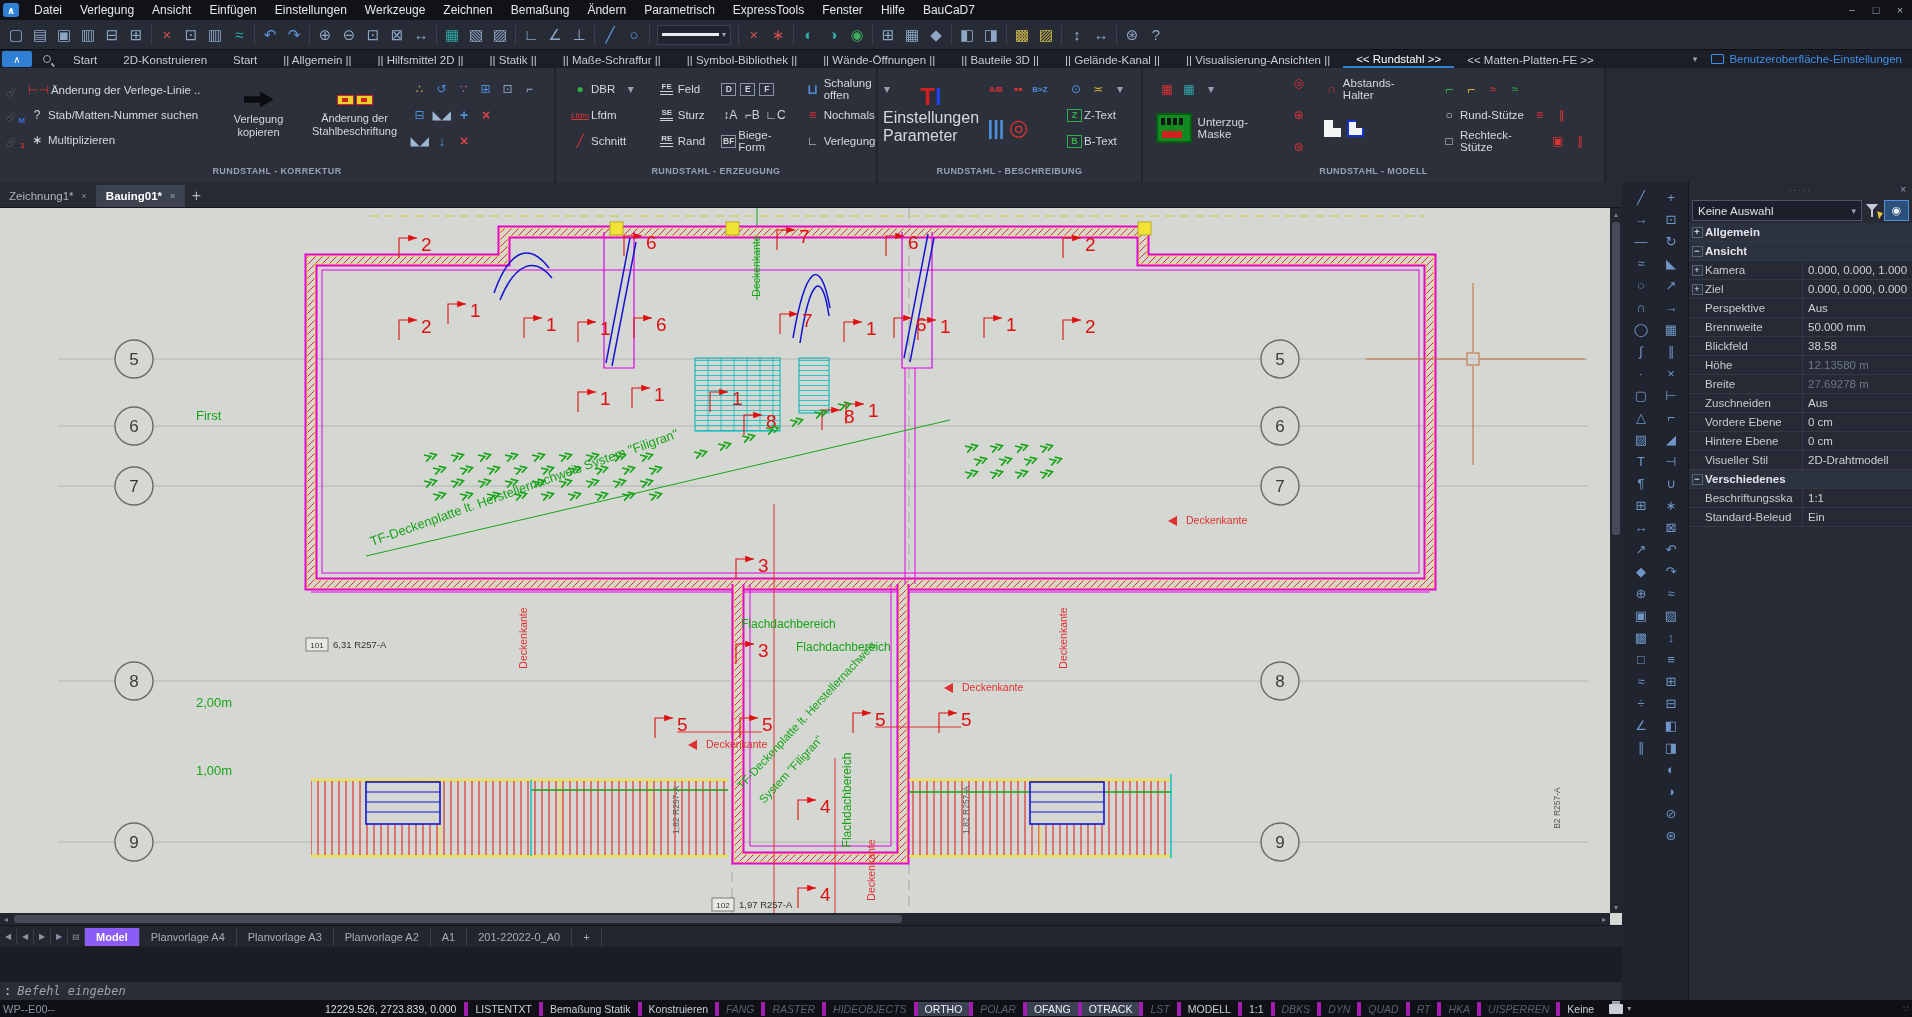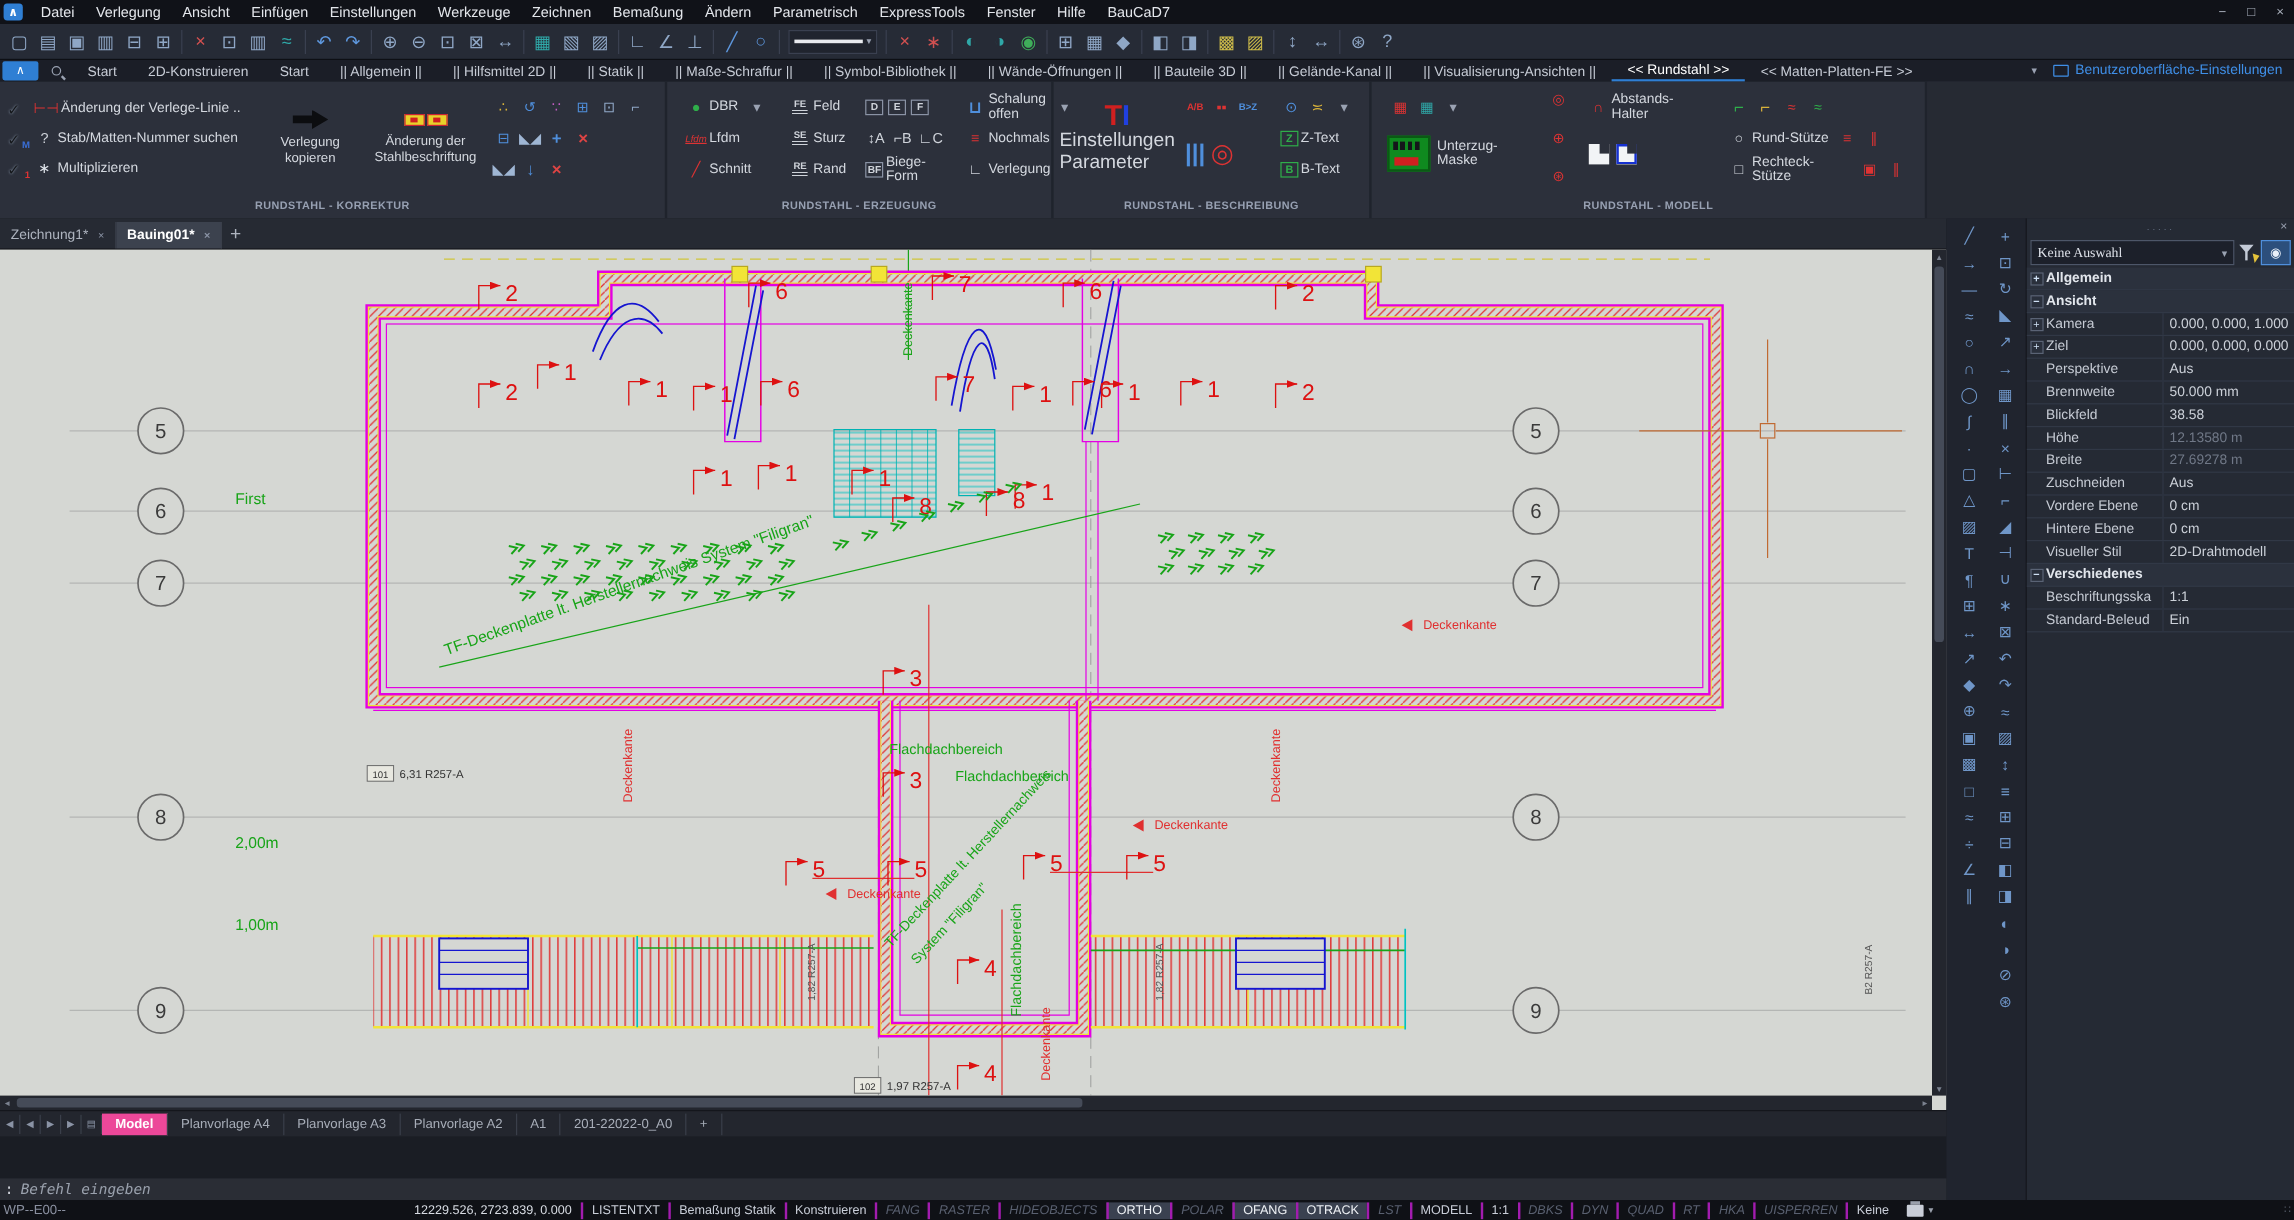--- a/index.html
+++ b/index.html
@@ -122,21 +122,21 @@
   
   #rightzone{left:1622px;top:182px;width:290px;height:818px;background:#20242e;}
   .sidecol{position:absolute;top:4px;width:26px;display:flex;flex-direction:column;align-items:center;}
   #sidecol1{left:6px;} #sidecol2{left:36px;}
   .sic{width:24px;height:22px;display:flex;align-items:center;justify-content:center;font-size:13px;border-radius:2px;}
 
   
   #props{position:absolute;left:66px;top:0;width:224px;height:818px;background:#252a34;border-left:1px solid #14161c;}
   .pgrip{height:16px;display:flex;align-items:center;justify-content:center;color:#667085;font-size:8px;letter-spacing:2px;position:relative;}
   .pgrip .px{position:absolute;right:4px;top:2px;color:#9aa2b2;font-size:10px;}
-  .pselrow{display:flex;align-items:flex-end;padding:2px 3px;gap:1px;font-family:Liberation Serif, serif;}
+  .pselrow{display:flex;align-items:flex-end;padding:2px 3px;gap:1px;}
   .pselect{flex:1;height:21px;background:#1c202a;border:1px solid #4d5668;display:flex;
     align-items:center;font-size:11.5px;color:#dde1e8;padding:0 5px;}
   .pselect .cv9{margin-left:auto;color:#9aa2b2;font-size:9px;}
   .funnel{width:20px;height:21px;position:relative;}
   .funnel::before{content:"";position:absolute;left:3px;top:4px;border-left:6px solid transparent;
     border-right:6px solid transparent;border-top:7px solid #c3cad6;}
   .funnel::after{content:"";position:absolute;left:8px;top:10px;width:2px;height:7px;background:#c3cad6;}
   .funnel i{position:absolute;right:1px;bottom:2px;width:0;height:0;border-left:4px solid transparent;
     border-right:2px solid transparent;border-top:7px solid #e5c33a;transform:rotate(18deg);}
   .eyebox{width:25px;height:21px;background:#2c4f7c;border:1px solid #4f8fdc;display:flex;
@@ -151,34 +151,34 @@
   .prow.section{background:#2b313d;font-weight:bold;color:#e2e6ec;}
   .prow.section .pl{width:auto;border-right:none;color:#e2e6ec;}
   .prow .pv.off{color:#707887;}
 
   
   #ltabs{left:0;top:925px;width:1622px;height:22px;background:#23262e;display:flex;align-items:center;
     font-size:11px;color:#a7adb8;border-top:1px solid #14161c;}
   .lnav{width:17px;height:16px;display:flex;align-items:center;justify-content:center;
     border-right:1px solid #3a3f4a;font-size:8px;color:#8a93a5;}
   .ltab{padding:2px 11px;border-right:1px solid #3a3f4a;height:18px;display:flex;align-items:center;}
-  .ltab.active{background:#ec4899;color:#fff;font-weight:bold;}
+  .ltab.active{background:#8b5cf6;color:#fff;font-weight:bold;}
   #cmdhist{left:0;top:947px;width:1622px;height:35px;background:#8f9194;color:#17181c;
     font-size:14px;display:flex;align-items:center;padding-left:14px;border:1px solid #5a5c60;}
   #cmdline{left:0;top:982px;width:1622px;height:18px;background:#2a2d35;display:flex;align-items:center;
     font-family:"DejaVu Sans Mono","Liberation Mono",monospace;font-size:12px;color:#b9bec7;padding-left:4px;}
   #cmdline .pp{color:#d2d6dd;margin-right:6px;}
   #cmdline .pv{font-style:italic;color:#9aa1ad;}
 
   
   #statusbar{left:0;top:1000px;width:1912px;height:17px;background:var(--status-bg);display:flex;
     align-items:center;font-size:10.5px;color:#9aa0ac;}
   #statusbar .wsname{padding-left:3px;color:#8a90a0;font-size:11px;}
   #statusbar .coords{color:#d7dbe2;margin-left:auto;padding:0 8px;}
-  .sitem{padding:1px 7px;border-left:2px solid #a21caf;white-space:nowrap;}
+  .sitem{padding:1px 7px;border-left:4px solid #a21caf;white-space:nowrap;}
   .sitem.off{color:#596070;font-style:italic;}
   .sitem.on{color:#c9ced8;}
   .sitem.active{background:#3a4150;color:#eef1f5;}
   .sprint{width:14px;height:10px;background:#c9ced8;margin:0 4px 0 8px;border-radius:1px;position:relative;}
   .sprint::after{content:"";position:absolute;left:3px;top:-3px;width:8px;height:3px;background:#9aa0ac;}
   .schev{color:#9aa0ac;font-size:8px;margin-right:10px;}
   .sgrip{margin-left:auto;margin-right:3px;color:#555c68;font-size:9px;}
 
   
   text{font-family:"Liberation Sans","DejaVu Sans",sans-serif;}

